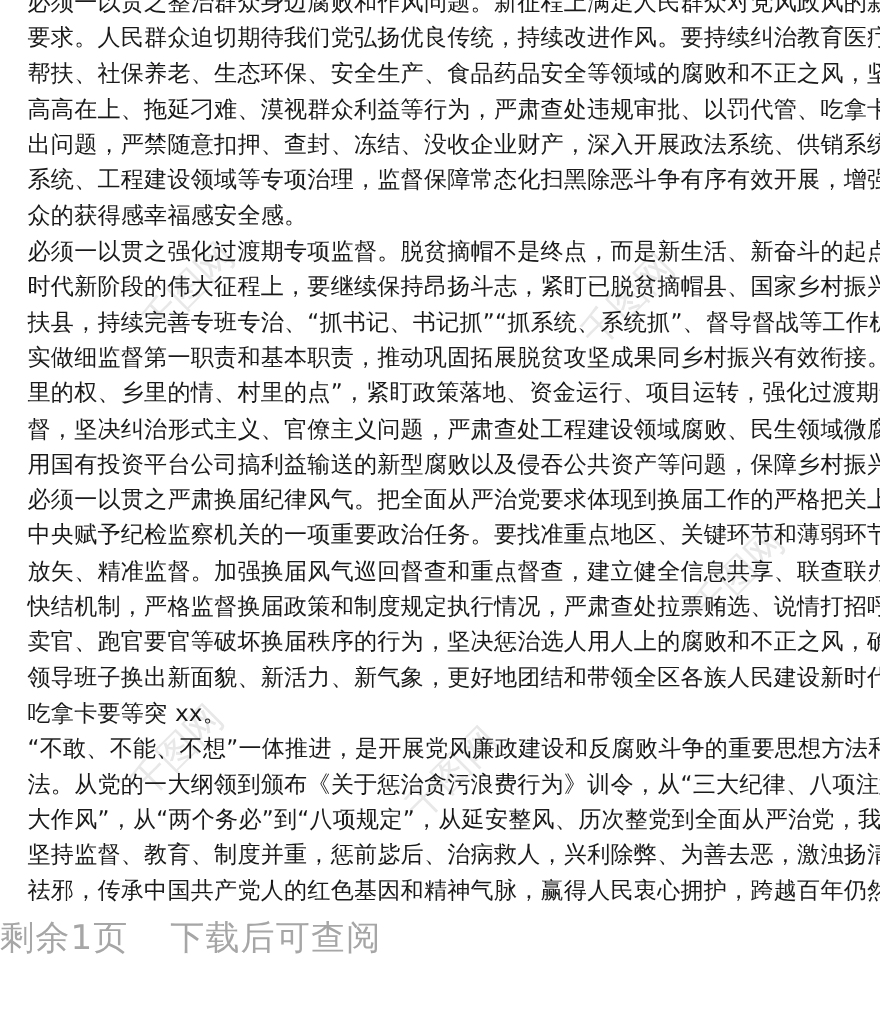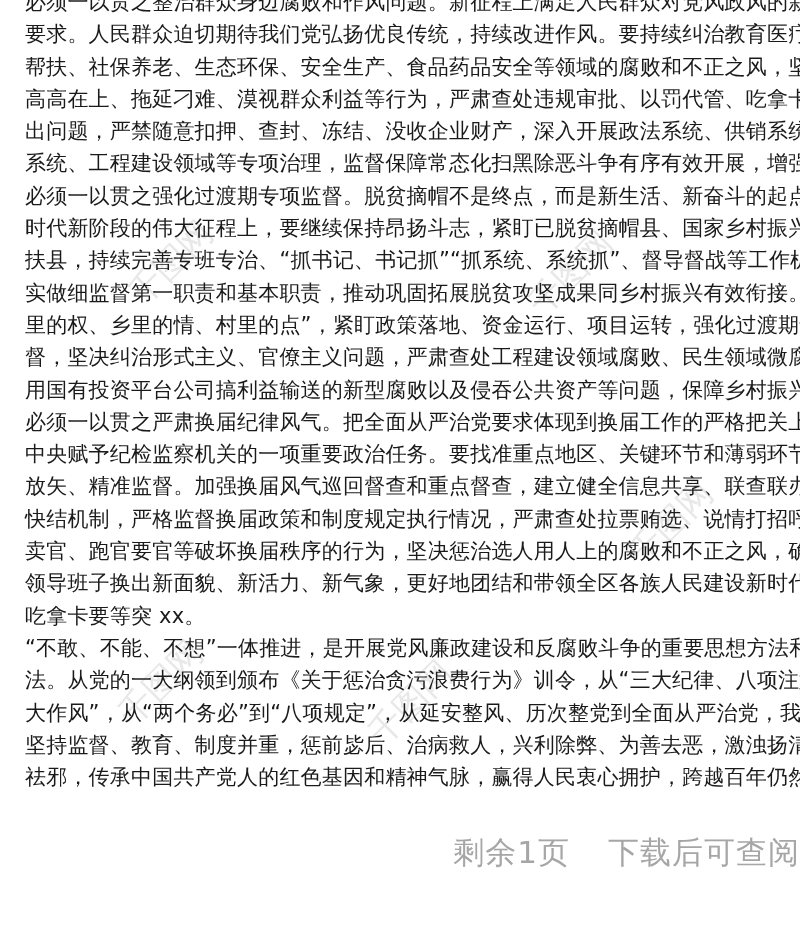--- a/index.html
+++ b/index.html
@@ -5,41 +5,42 @@
   html, body { margin: 0; padding: 0; background: #ffffff; }
   body { width: 800px; height: 930px; position: relative; overflow: hidden;
          font-family: "DejaVu Sans", "Liberation Sans", sans-serif; }
   .page { position: absolute; left: 0; top: 0; width: 800px; height: 930px; overflow: hidden; }
   .content { position: absolute; left: 25px; top: -14px; width: 756px; }
   .line { height: 32.3px; line-height: 32.3px; font-size: 21px; color: #1a1a1a;
           white-space: nowrap; letter-spacing: 0.2px; }
   .line.justify { text-align: justify; text-align-last: justify; }
   .watermark { position: absolute; color: rgba(190,190,190,0.35); font-size: 34px;
                transform: rotate(-45deg); pointer-events: none; white-space: nowrap; }
-  .more { position: absolute; left: 0; width: 800px; top: 832px; text-align: right;
+  .more { position: absolute; left: 0; width: 800px; top: 832px; text-align: left;
           font-size: 31px; color: #a6a6a6; letter-spacing: 1px; }
   .more span.gap { display: inline-block; width: 38px; }
 </style>
 </head>
 <body>
 
 <div class="page">
   <div class="watermark" style="left:120px; top:240px;">千图网</div>
   <div class="watermark" style="left:520px; top:250px;">千图网</div>
   <div class="watermark" style="left:620px; top:500px;">千图网</div>
   <div class="watermark" style="left:110px; top:660px;">千图网</div>
   <div class="watermark" style="left:360px; top:680px;">千图网</div>
 
   <div class="content">
     <div class="line justify">必须一以贯之整治群众身边腐败和作风问题。新征程上满足人民群众对党风政风的新期盼新</div>
     <div class="line justify">要求。人民群众迫切期待我们党弘扬优良传统，持续改进作风。要持续纠治教育医疗、就业</div>
     <div class="line justify">帮扶、社保养老、生态环保、安全生产、食品药品安全等领域的腐败和不正之风，坚决纠治</div>
     <div class="line justify">高高在上、拖延刁难、漠视群众利益等行为，严肃查处违规审批、以罚代管、吃拿卡要等突</div>
     <div class="line justify">出问题，严禁随意扣押、查封、冻结、没收企业财产，深入开展政法系统、供销系统、金融</div>
     <div class="line justify">系统、工程建设领域等专项治理，监督保障常态化扫黑除恶斗争有序有效开展，增强人民群</div>
+    <div class="line">众的获得感幸福感安全感。</div>
     <div class="line justify">必须一以贯之强化过渡期专项监督。脱贫摘帽不是终点，而是新生活、新奋斗的起点。在新</div>
     <div class="line justify">时代新阶段的伟大征程上，要继续保持昂扬斗志，紧盯已脱贫摘帽县、国家乡村振兴重点帮</div>
     <div class="line justify">扶县，持续完善专班专治、“抓书记、书记抓”“抓系统、系统抓”、督导督战等工作机制，做</div>
     <div class="line justify">实做细监督第一职责和基本职责，推动巩固拓展脱贫攻坚成果同乡村振兴有效衔接。紧盯“县</div>
     <div class="line justify">里的权、乡里的情、村里的点”，紧盯政策落地、资金运行、项目运转，强化过渡期专项监</div>
     <div class="line justify">督，坚决纠治形式主义、官僚主义问题，严肃查处工程建设领域腐败、民生领域微腐败、利</div>
     <div class="line justify">用国有投资平台公司搞利益输送的新型腐败以及侵吞公共资产等问题，保障乡村振兴战略实</div>
     <div class="line justify">必须一以贯之严肃换届纪律风气。把全面从严治党要求体现到换届工作的严格把关上，是党</div>
     <div class="line justify">中央赋予纪检监察机关的一项重要政治任务。要找准重点地区、关键环节和薄弱环节，有的</div>
     <div class="line justify">放矢、精准监督。加强换届风气巡回督查和重点督查，建立健全信息共享、联查联办、快查</div>

